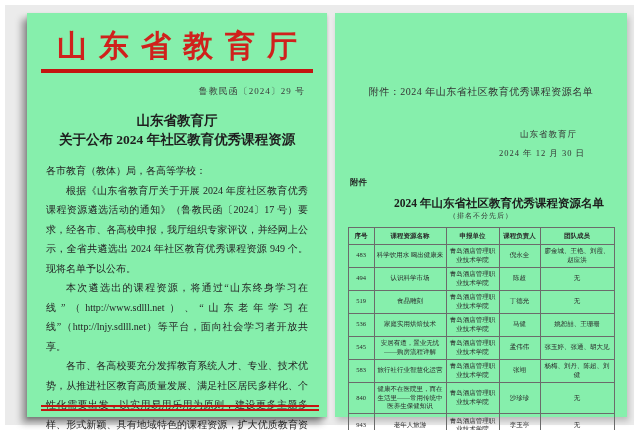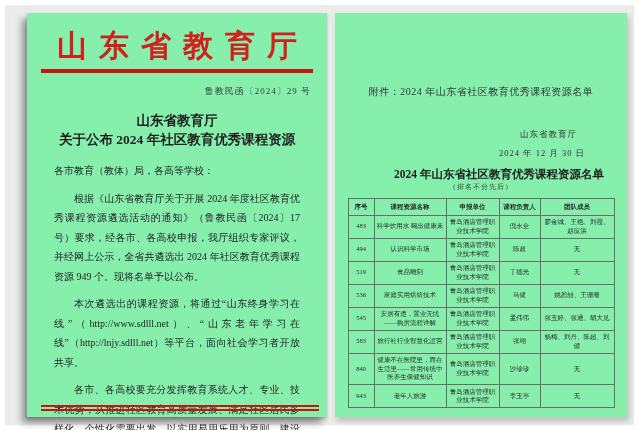--- a/index.html
+++ b/index.html
@@ -39,21 +39,21 @@
     text-align:center;
     white-space:nowrap;
   }
   .red-rule-top{
     margin:6px 14px 0 14px;
     height:4px;
     background:#c41511;
   }
   .doc-number{
     margin-top:12px;
-    padding-right:16px;
+    padding-right:22px;
     text-align:right;
     font-size:9px;
     color:#3a3a3a;
     letter-spacing:1px;
     margin-left:11px;
   }
   .doc-title{
     margin-top:14px;
     text-align:center;
     font-weight:bold;
@@ -62,21 +62,21 @@
     color:#1f1f1f;
   }
   .doc-body{
     margin-top:12px;
     padding:0 19px;
     font-size:10px;
     line-height:19.5px;
     text-align:justify;
     color:#242424;
   }
-  .doc-body p{margin:8px;text-indent:2em;}
+  .doc-body p{margin:0;text-indent:2em;}
   .doc-body p.no-indent{text-indent:0;}
   .red-rule-bottom{
     position:absolute;
     left:14px;right:8px;bottom:6px;
     height:2px;
     border-top:2.5px solid #c41511;
     border-bottom:2.5px solid #c41511;
   }
   
   .attachment-note{
@@ -168,20 +168,21 @@
       <p>本次遴选出的课程资源，将通过“山东终身学习在线”（http://www.sdlll.net）、“山东老年学习在线”（http://lnjy.sdlll.net）等平台，面向社会学习者开放共享。</p>
       <p>各市、各高校要充分发挥教育系统人才、专业、技术优势，从推进社区教育高质量发展、满足社区居民多样化、个性化需要出发，以实用易用乐用为原则，建设更多主题多样、形式新颖、具有地域特色的课程资源，扩大优质教育资源覆盖面，更好地服务学习型社会建设。</p>
     </div>
     <div class="red-rule-bottom"></div>
   </div>
 
   <div class="page page-right">
     <div class="attachment-note">附件：2024 年山东省社区教育优秀课程资源名单</div>
     <div class="signer">山东省教育厅</div>
     <div class="sign-date">2024 年 12 月 30 日</div>
+    <div class="attachment-label">附件</div>
     <div class="table-title">2024 年山东省社区教育优秀课程资源名单</div>
     <div class="table-subtitle">（排名不分先后）</div>
     <table class="resource-table">
       <colgroup>
         <col class="col-no">
           <col class="col-name">
           <col class="col-unit">
           <col class="col-leader">
           <col class="col-team">
       </colgroup>

